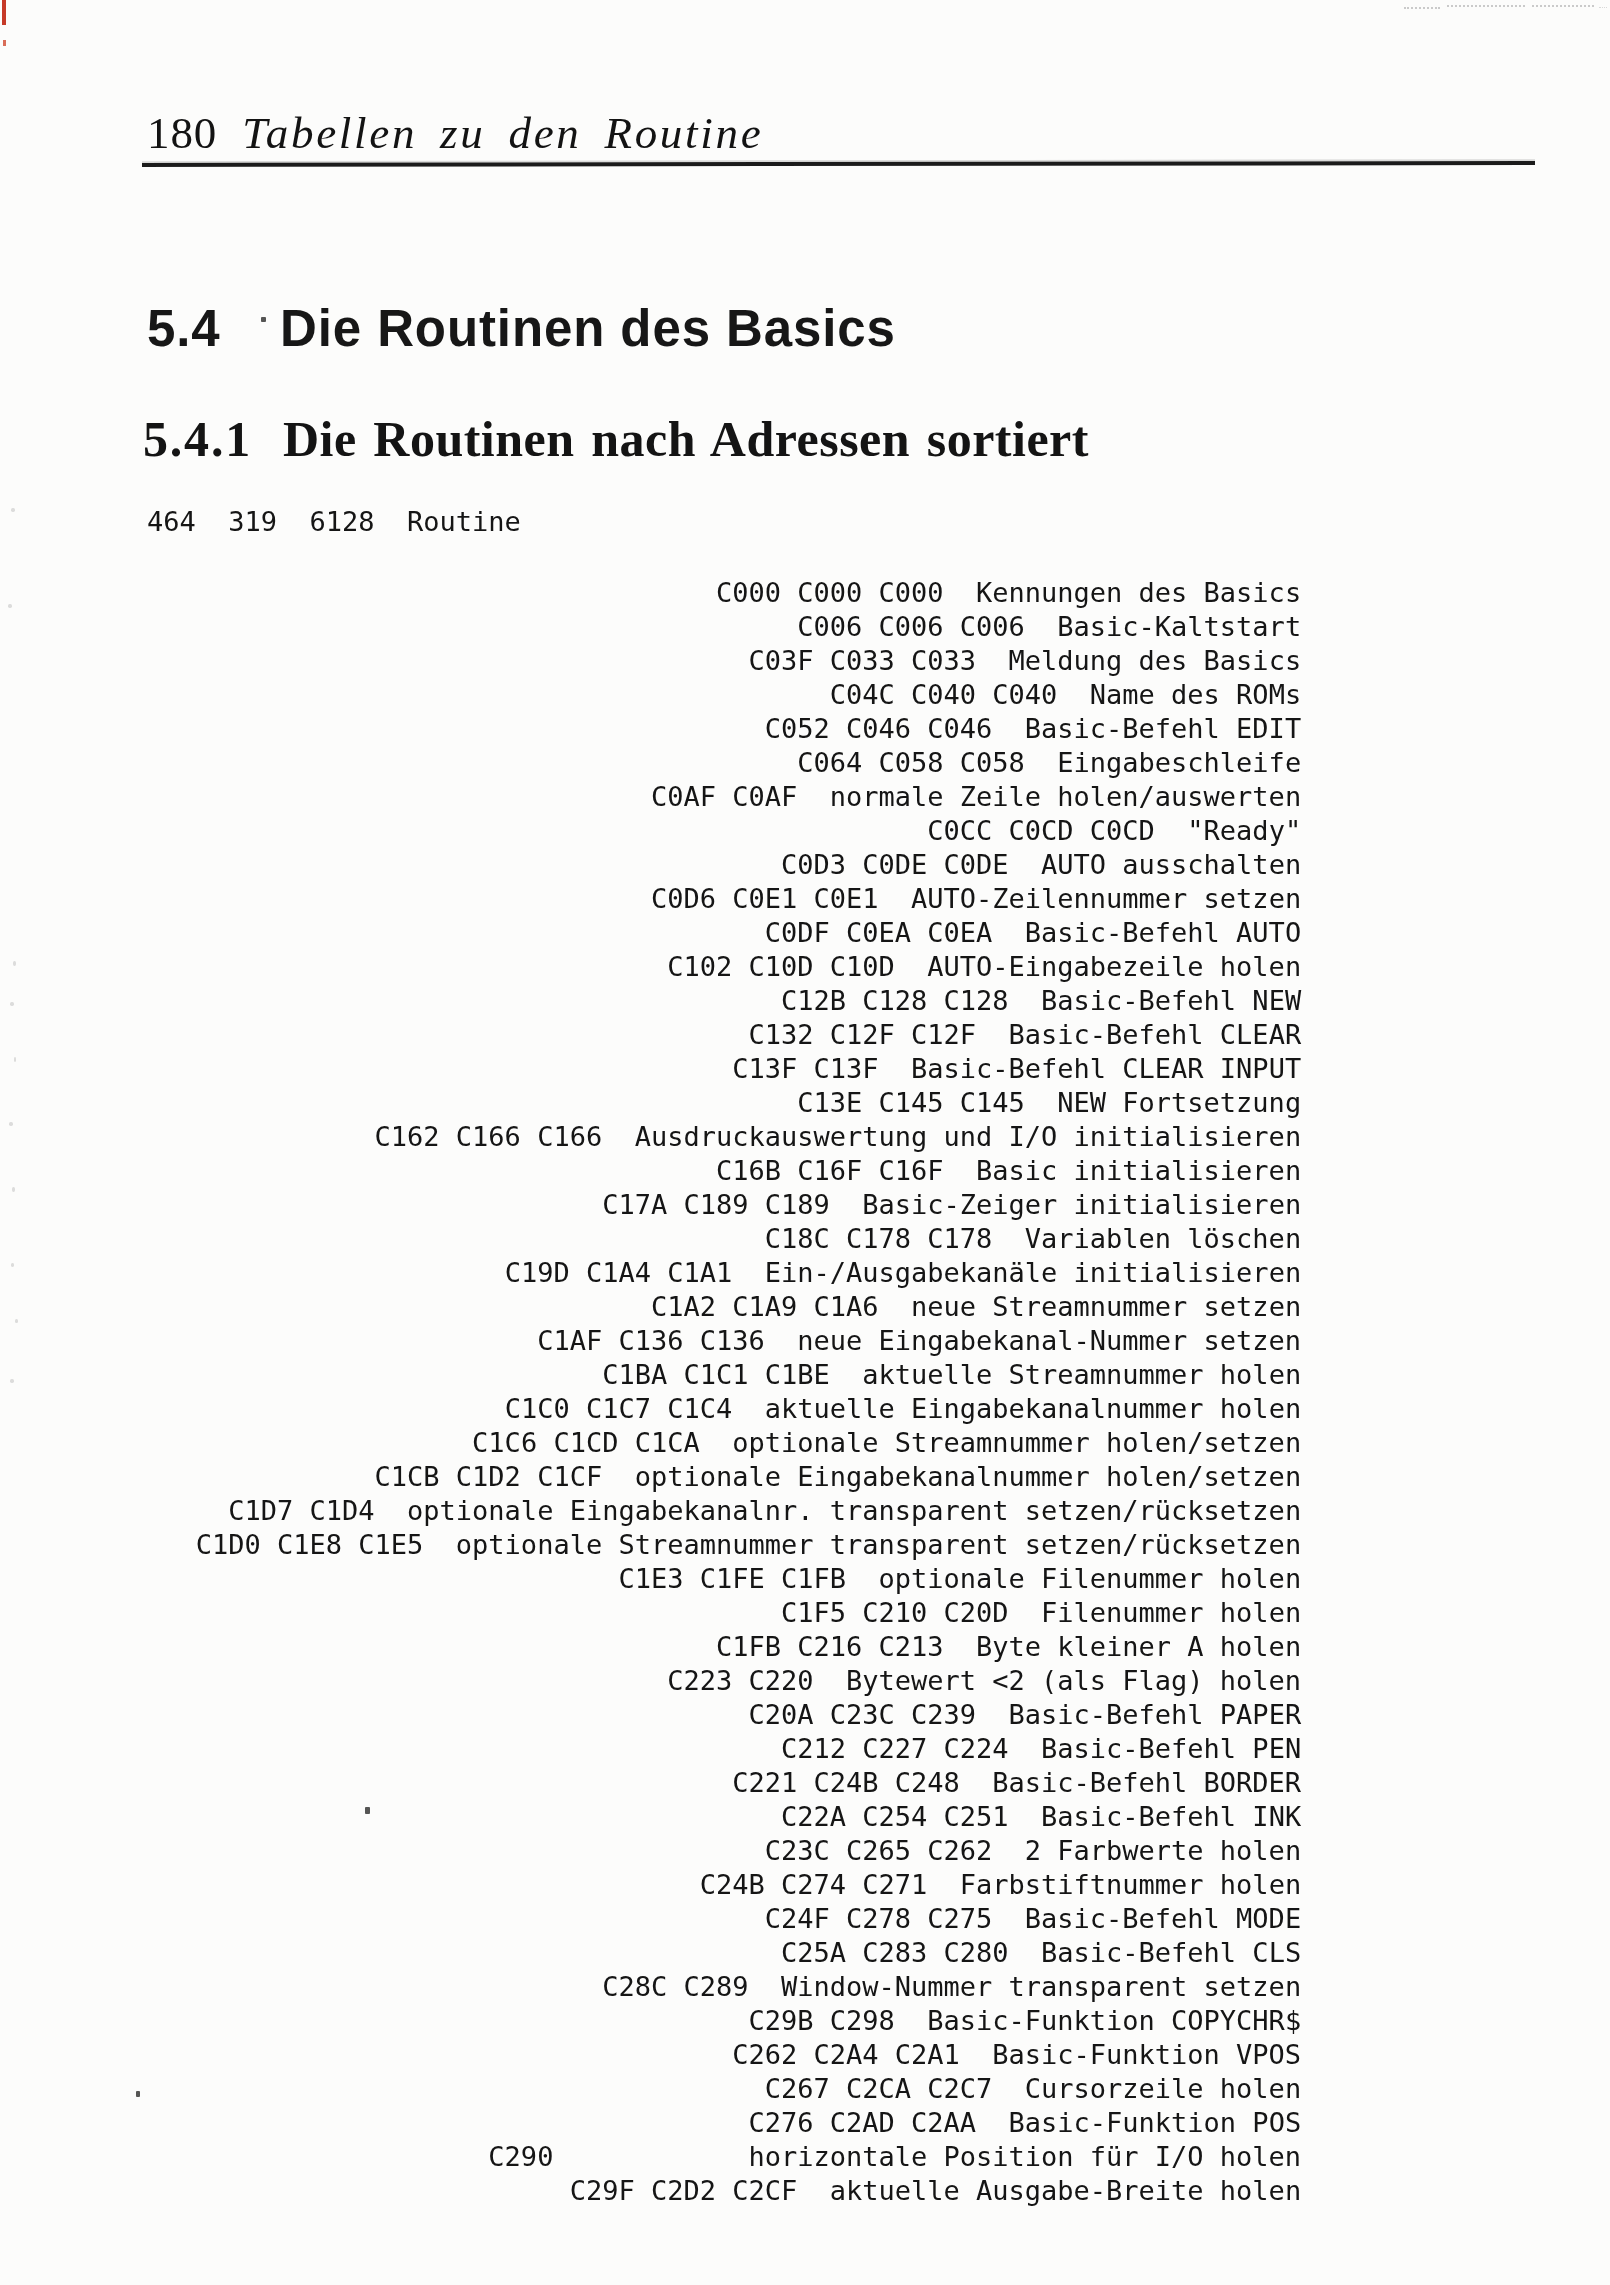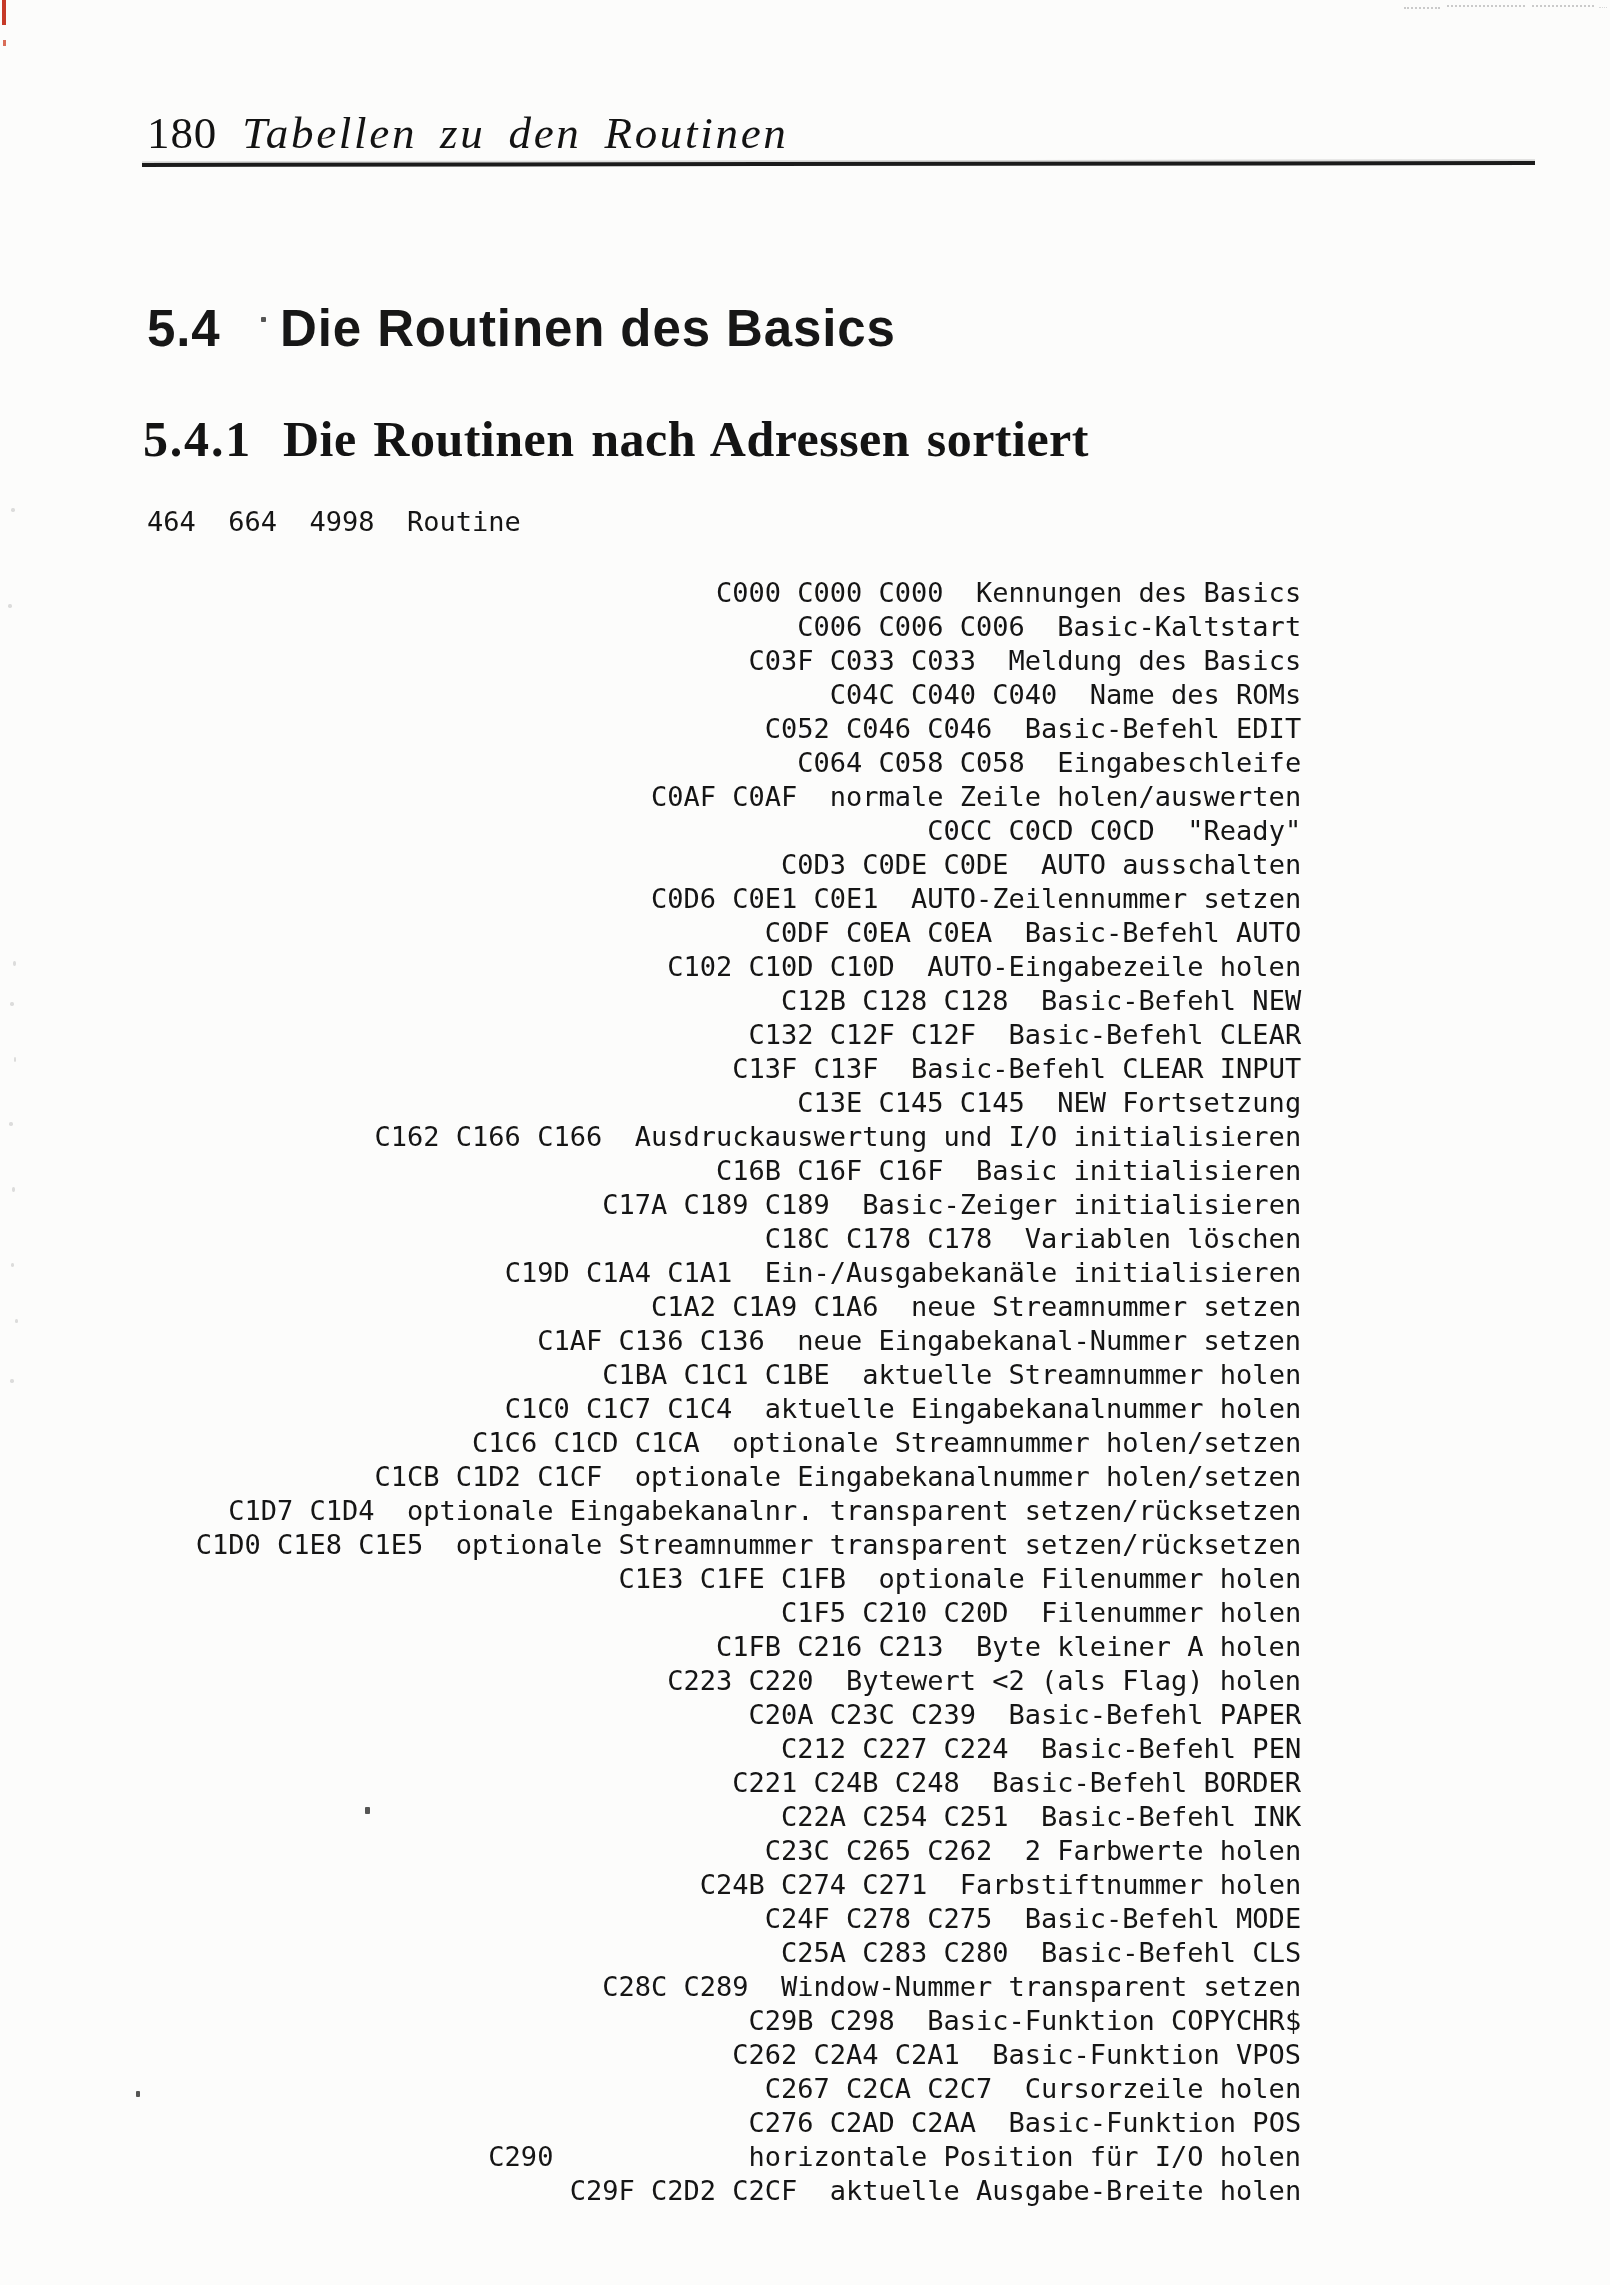--- a/index.html
+++ b/index.html
@@ -71,28 +71,28 @@
 <div class="abs speck" style="left:9px;top:1122px;width:3.6px;height:3.6px;"></div>
 <div class="abs speck" style="left:11.8px;top:1187px;width:3.6px;height:4.5px;"></div>
 <div class="abs speck" style="left:11px;top:1263px;width:2.7px;height:3.6px;"></div>
 <div class="abs speck" style="left:14.5px;top:1319px;width:3.6px;height:3.6px;"></div>
 <div class="abs speck" style="left:10px;top:1379px;width:3.6px;height:3.6px;"></div>
 <div class="abs speck dark" style="left:261px;top:317px;width:5.4px;height:4.5px;"></div>
 <div class="abs speck dark" style="left:365px;top:1807px;width:4.5px;height:7.2px;"></div>
 <div class="abs speck dark" style="left:136px;top:2091px;width:3.6px;height:6.3px;"></div>
 
 <div class="abs page-head">
-  <span class="num">180</span><span class="ttl">Tabellen zu den Routinen</span>
+  <span class="num">180</span><span class="ttl">Tabellen zu den Routine</span>
 </div>
 <div class="abs head-rule"></div>
 
 <div class="abs sec-head">
   <span class="num">5.4</span><span>Die Routinen des Basics</span>
 </div>
 
 <div class="abs subsec-head">
   <span class="num">5.4.1</span><span>Die Routinen nach Adressen sortiert</span>
 </div>
 
-<div class="abs mono tbl-head" id="tbl-head">464  664  4998  Routine</div>
+<div class="abs mono tbl-head" id="tbl-head">464  319  6128  Routine</div>
 
 <div class="abs mono tbl-rows" id="tbl-rows"><div class="trow">C000 C000 C000  Kennungen des Basics</div><div class="trow">C006 C006 C006  Basic-Kaltstart</div><div class="trow">C03F C033 C033  Meldung des Basics</div><div class="trow">C04C C040 C040  Name des ROMs</div><div class="trow">C052 C046 C046  Basic-Befehl EDIT</div><div class="trow">C064 C058 C058  Eingabeschleife</div><div class="trow">     C0AF C0AF  normale Zeile holen/auswerten</div><div class="trow">C0CC C0CD C0CD  "Ready"</div><div class="trow">C0D3 C0DE C0DE  AUTO ausschalten</div><div class="trow">C0D6 C0E1 C0E1  AUTO-Zeilennummer setzen</div><div class="trow">C0DF C0EA C0EA  Basic-Befehl AUTO</div><div class="trow">C102 C10D C10D  AUTO-Eingabezeile holen</div><div class="trow">C12B C128 C128  Basic-Befehl NEW</div><div class="trow">C132 C12F C12F  Basic-Befehl CLEAR</div><div class="trow">     C13F C13F  Basic-Befehl CLEAR INPUT</div><div class="trow">C13E C145 C145  NEW Fortsetzung</div><div class="trow">C162 C166 C166  Ausdruckauswertung und I/O initialisieren</div><div class="trow">C16B C16F C16F  Basic initialisieren</div><div class="trow">C17A C189 C189  Basic-Zeiger initialisieren</div><div class="trow">C18C C178 C178  Variablen löschen</div><div class="trow">C19D C1A4 C1A1  Ein-/Ausgabekanäle initialisieren</div><div class="trow">C1A2 C1A9 C1A6  neue Streamnummer setzen</div><div class="trow">C1AF C136 C136  neue Eingabekanal-Nummer setzen</div><div class="trow">C1BA C1C1 C1BE  aktuelle Streamnummer holen</div><div class="trow">C1C0 C1C7 C1C4  aktuelle Eingabekanalnummer holen</div><div class="trow">C1C6 C1CD C1CA  optionale Streamnummer holen/setzen</div><div class="trow">C1CB C1D2 C1CF  optionale Eingabekanalnummer holen/setzen</div><div class="trow">     C1D7 C1D4  optionale Eingabekanalnr. transparent setzen/rücksetzen</div><div class="trow">C1D0 C1E8 C1E5  optionale Streamnummer transparent setzen/rücksetzen</div><div class="trow">C1E3 C1FE C1FB  optionale Filenummer holen</div><div class="trow">C1F5 C210 C20D  Filenummer holen</div><div class="trow">C1FB C216 C213  Byte kleiner A holen</div><div class="trow">     C223 C220  Bytewert &lt;2 (als Flag) holen</div><div class="trow">C20A C23C C239  Basic-Befehl PAPER</div><div class="trow">C212 C227 C224  Basic-Befehl PEN</div><div class="trow">C221 C24B C248  Basic-Befehl BORDER</div><div class="trow">C22A C254 C251  Basic-Befehl INK</div><div class="trow">C23C C265 C262  2 Farbwerte holen</div><div class="trow">C24B C274 C271  Farbstiftnummer holen</div><div class="trow">C24F C278 C275  Basic-Befehl MODE</div><div class="trow">C25A C283 C280  Basic-Befehl CLS</div><div class="trow">     C28C C289  Window-Nummer transparent setzen</div><div class="trow">     C29B C298  Basic-Funktion COPYCHR$</div><div class="trow">C262 C2A4 C2A1  Basic-Funktion VPOS</div><div class="trow">C267 C2CA C2C7  Cursorzeile holen</div><div class="trow">C276 C2AD C2AA  Basic-Funktion POS</div><div class="trow">C290            horizontale Position für I/O holen</div><div class="trow">C29F C2D2 C2CF  aktuelle Ausgabe-Breite holen</div></div>
 
 
 </body></html>

